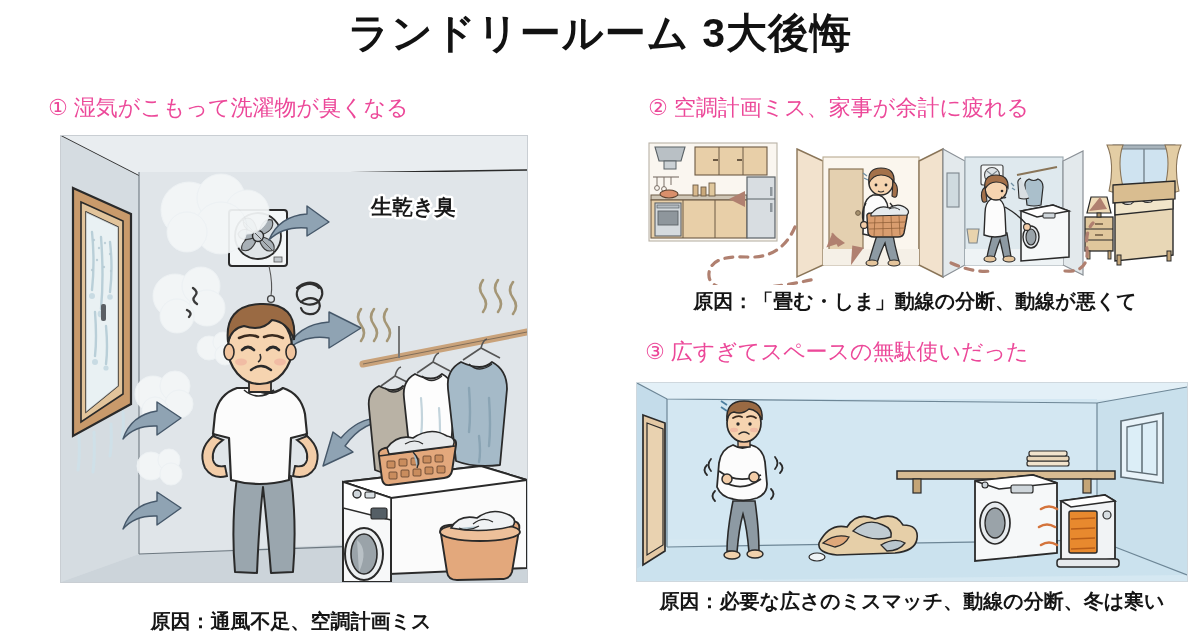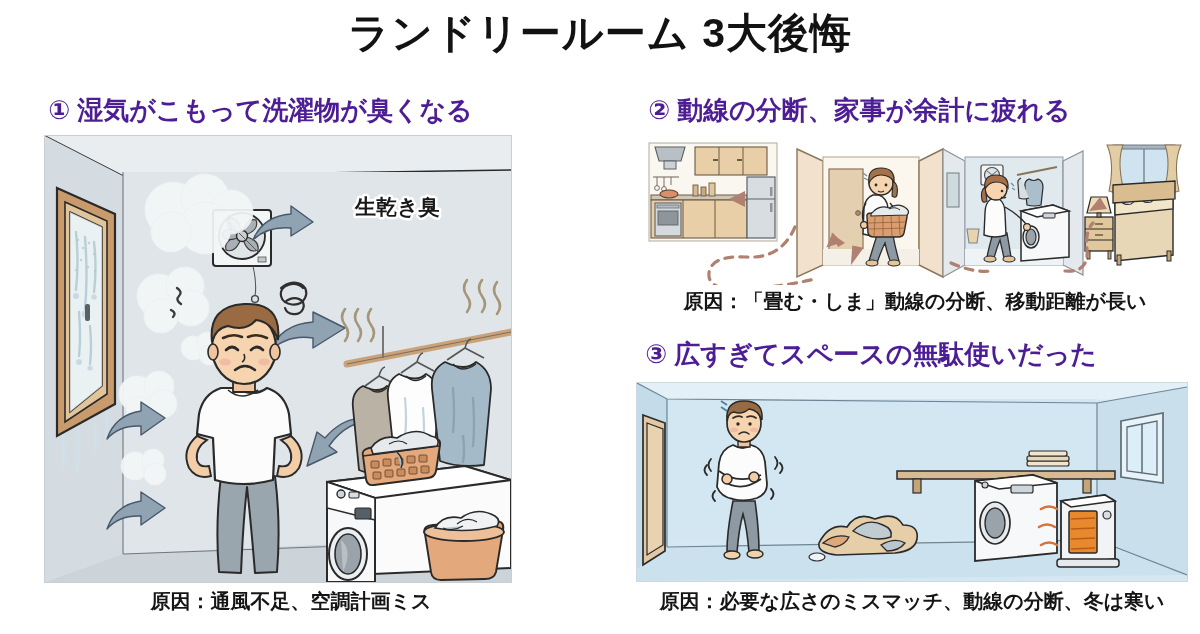--- a/index.html
+++ b/index.html
@@ -13,37 +13,37 @@
 
   .main-title {
     position: absolute; top: 10px; left: 0; width: 1200px;
     text-align: center;
     font-size: 41px; font-weight: 700; letter-spacing: 1px;
     color: #121212; line-height: 1.15;
     white-space: nowrap;
   }
 
   .sec-heading {
-    font-size: 26px; font-weight: 700; color: #4c1d95;
+    font-size: 22px; font-weight: 400; color: #ec4899;
     letter-spacing: 0px; white-space: nowrap;
     line-height: 1.1;
   }
 
   .caption {
     font-size: 20px; font-weight: 700; color: #151515;
     text-align: center; white-space: nowrap; line-height: 1.1;
   }
 
   
   #panel1-heading { position:absolute; left:48px; top:96px; }
   #panel1-frame {
-    position:absolute; left:44px; top:135px; width:468px; height:448px;
+    position:absolute; left:60px; top:135px; width:468px; height:448px;
     border:1px solid #c9ced3; background:#dfe4e8; overflow:hidden;
   }
-  #panel1-caption { position:absolute; left:57px; top:590px; width:468px; }
+  #panel1-caption { position:absolute; left:57px; top:610px; width:468px; }
 
   
   #panel2-heading { position:absolute; left:648px; top:96px; }
   #panel2-frame {
     position:absolute; left:645px; top:137px; width:540px; height:148px;
     background:#ffffff; overflow:hidden;
   }
   #panel2-caption { position:absolute; left:645px; top:290px; width:540px; }
 
   
@@ -345,21 +345,21 @@
 
           <ellipse cx="180" cy="226" rx="6" ry="3.4" fill="#efb2a0" opacity="0.7"></ellipse>
           <ellipse cx="219" cy="226" rx="6" ry="3.4" fill="#efb2a0" opacity="0.7"></ellipse>
         </g>
       </g>
     </svg>
   </div>
 
   <div class="caption" id="panel1-caption">原因：通風不足、空調計画ミス</div>
 
-  <div class="sec-heading" id="panel2-heading">② 動線の分断、家事が余計に疲れる</div>
+  <div class="sec-heading" id="panel2-heading">② 空調計画ミス、家事が余計に疲れる</div>
 
   <div id="panel2-frame">
     <svg width="540" height="148" viewBox="0 0 540 148">
       <rect x="0" y="0" width="540" height="148" fill="#ffffff"></rect>
 
       <g>
         <rect x="4" y="6" width="128" height="98" fill="#faf6f0" stroke="#b9b2a6" stroke-width="1.1"></rect>
 
         <rect x="50" y="10" width="72" height="28" fill="#e8cfa8" stroke="#6c5a44" stroke-width="1.1"></rect>
         <line x1="74" y1="10" x2="74" y2="38" stroke="#6c5a44" stroke-width="1"></line>
@@ -532,21 +532,21 @@
         <path d="M84,62 L100,70 L100,54 Z"></path>
         <path d="M200,106 L186,96 L193,110 Z"></path>
         <path d="M226,120 L208,132 L216,114 Z" transform="translate(-6,-6) rotate(-20 216 122)"></path>
         <path d="M455,60 L444,74 L462,72 Z"></path>
       </g>
 
       <path d="M196,104 l-14,8 l3,-16 Z" fill="#b08070" transform="rotate(12 189 108)"></path>
     </svg>
   </div>
 
-  <div class="caption" id="panel2-caption">原因：「畳む・しま」動線の分断、移動距離が長い</div>
+  <div class="caption" id="panel2-caption">原因：「畳む・しま」動線の分断、動線が悪くて</div>
 
   <div class="sec-heading" id="panel3-heading">③ 広すぎてスペースの無駄使いだった</div>
 
   <div id="panel3-frame">
     <svg width="550" height="198" viewBox="0 0 550 198">
 
       <rect x="0" y="0" width="550" height="198" fill="#d5e8f2"></rect>
 
       <path d="M0,0 L550,0 L550,14 L300,22 L30,16 Z" fill="#e3f0f7"></path>
 

